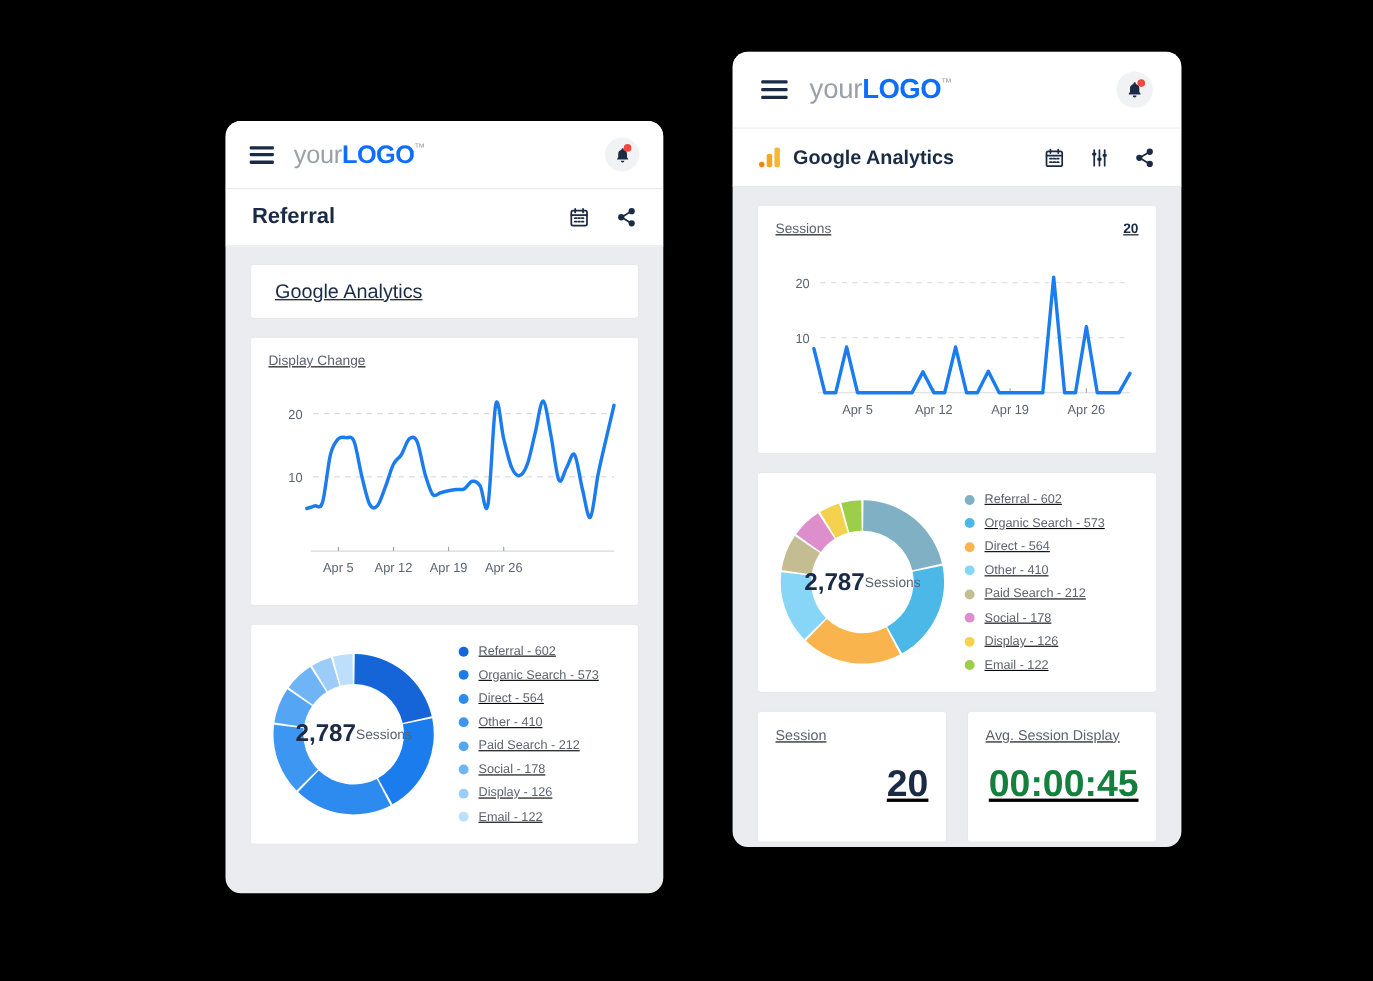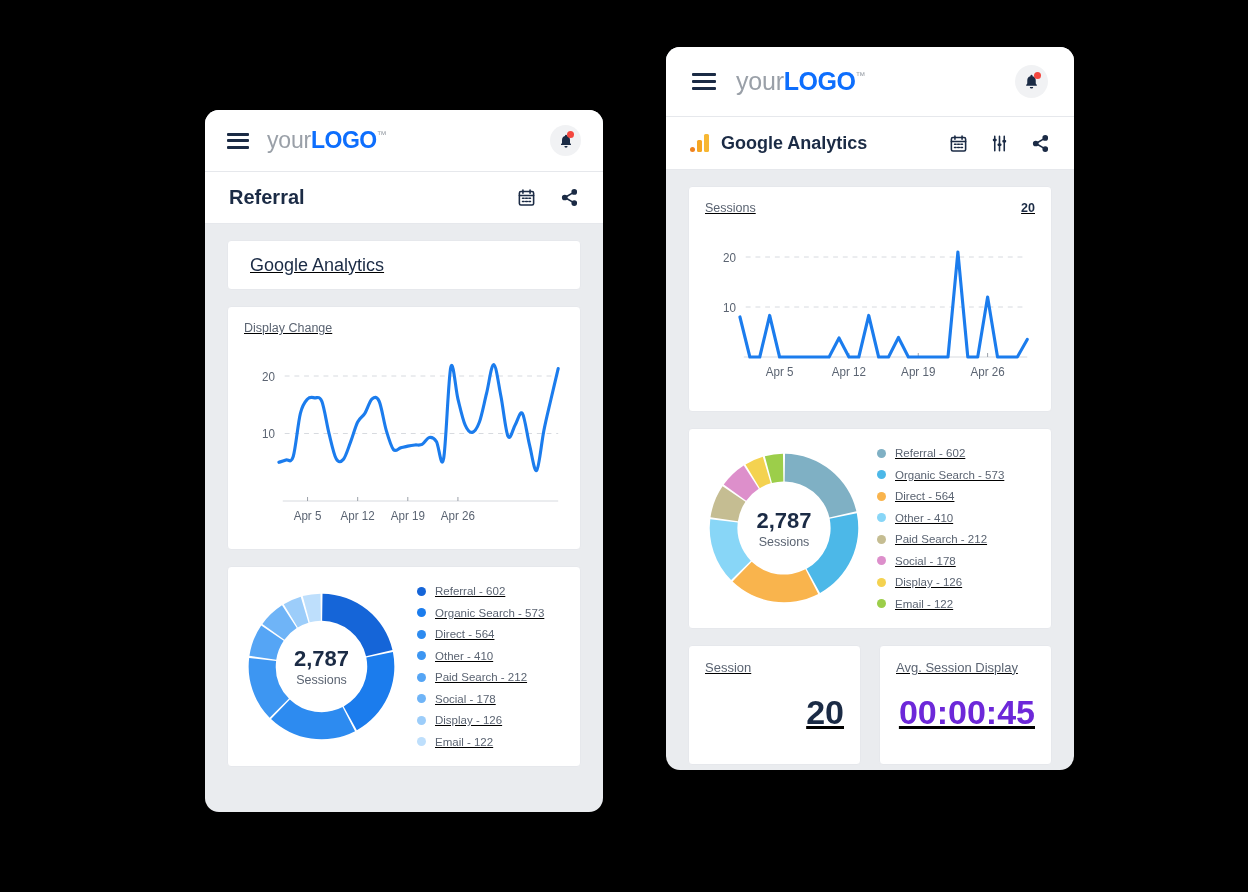--- a/index.html
+++ b/index.html
@@ -71,21 +71,21 @@
 
   
   .legend { display: flex; flex-direction: column; }
   .legend-row { display: flex; align-items: center; }
   .legend-dot { border-radius: 50%; flex: 0 0 auto; }
   .legend-text { color: #5b6472; white-space: nowrap; }
 
   .donut-wrap { position: relative; display: flex; align-items: center; justify-content: center; }
   .donut-center {
     position: absolute; inset: 0;
-    display: flex; flex-direction: column;
+    display: flex; 
     align-items: center; justify-content: center;
     pointer-events: none;
   }
   .donut-value { color: #1b2b45; font-weight: 700; }
   .donut-sub { color: #5b6472; }
 
   .axis-label { fill: #5b6472; font-family: "Liberation Sans", sans-serif; }
 
   
   #left-device { left: 205px; top: 110px; width: 398px; height: 702px; }
@@ -380,20 +380,20 @@
           </div>
       </div>
 
       <div class="row2">
         <div class="card" style="padding:14px 16px;height:120px;">
           <div class="card-label" style="font-size:13px;">Session</div>
           <div style="font-size:34px;font-weight:700;color:#1b2b45;text-align:right;margin-top:18px;">20</div>
         </div>
         <div class="card" style="padding:14px 16px;height:120px;">
           <div class="card-label" style="font-size:13px;">Avg. Session Display</div>
-          <div style="font-size:34px;font-weight:700;color:#6d28d9;text-align:right;margin-top:18px;">00:00:45</div>
+          <div style="font-size:34px;font-weight:700;color:#15803d;text-align:right;margin-top:18px;">00:00:45</div>
         </div>
       </div>
 
     </div>
   </div>
 
 </div>
 
 </body></html>

